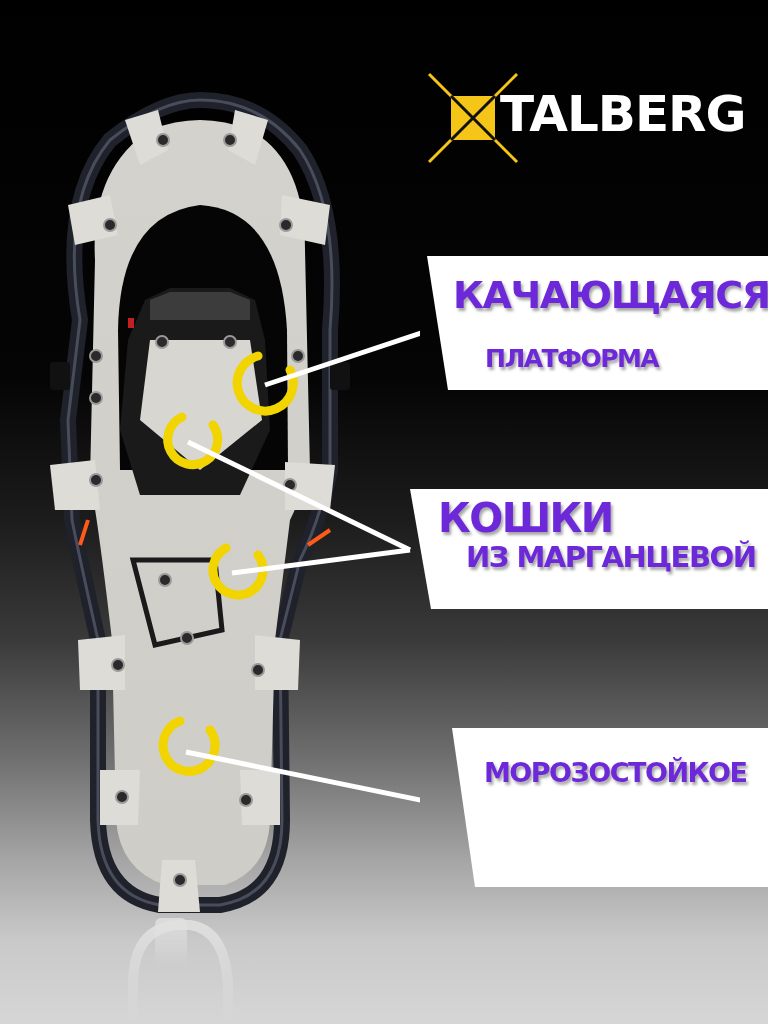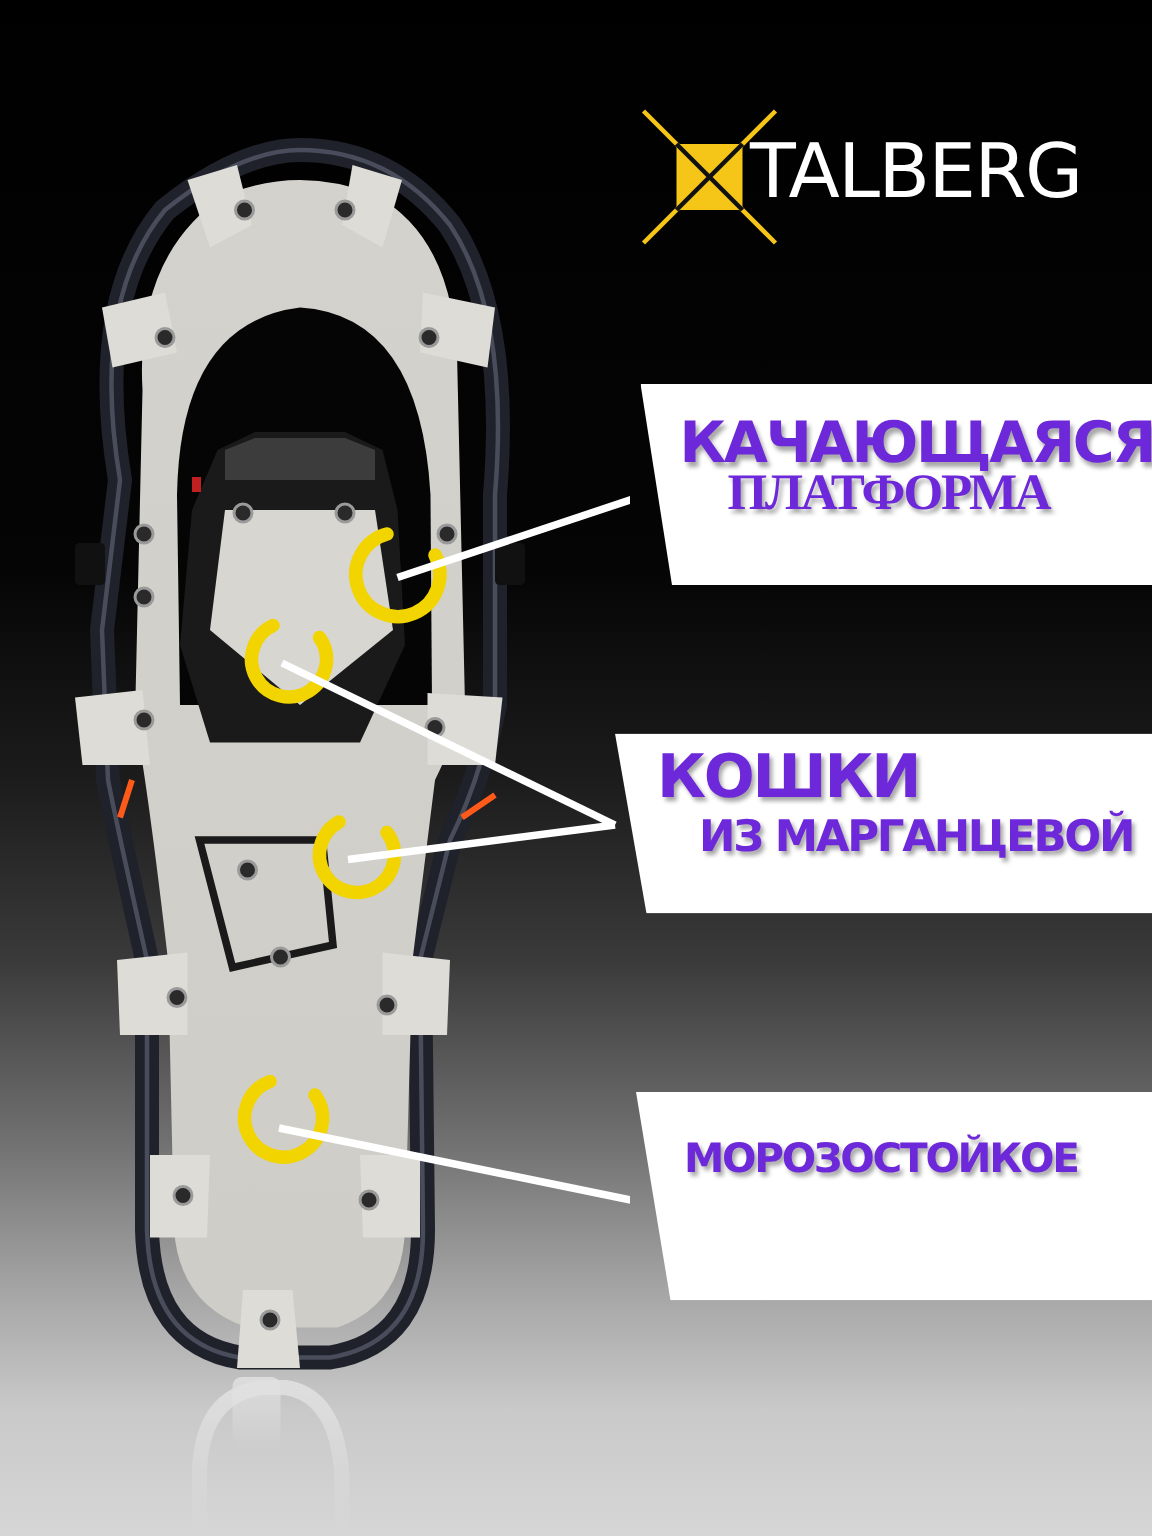--- a/index.html
+++ b/index.html
@@ -1,21 +1,21 @@
 <!DOCTYPE html>
 <html><head>
   <meta charset="utf-8">
   <style>
     html, body { margin:0; padding:0; }
     body { width:768px; height:1024px; overflow:hidden; position:relative;
       background: linear-gradient(180deg, #000 0px, #050505 380px, #1c1c1c 520px, #3a3a3a 640px, #707070 760px, #a5a5a5 860px, #c9c9c9 940px, #d6d6d6 1024px);
       font-family: "DejaVu Sans", sans-serif; }
     .abs { position:absolute; }
     .logo { left:425px; top:70px; width:330px; height:96px; }
-    .logo-text { position:absolute; left:75px; top:14px; font-family:"DejaVu Sans", sans-serif; font-weight:normal; font-size:50px; letter-spacing:-1px; color:#fff; line-height:60px; }
+    .logo-text { position:absolute; left:75px; top:14px; font-family:"DejaVu Sans", sans-serif; font-weight:bold; font-size:50px; letter-spacing:-1px; color:#fff; line-height:60px; }
     .label-box { position:absolute; right:0; background:#fff; filter: drop-shadow(0 2px 2px rgba(0,0,0,0.35)); }
     .label-line { position:absolute; font-family:"DejaVu Sans", sans-serif; font-weight:bold; color:#6d28d9; white-space:nowrap; letter-spacing:-1.5px; text-shadow: 2px 3px 3px rgba(0,0,0,0.35); }
     .shoe { left:0; top:0; width:420px; height:1024px; }
   </style>
 </head>
 <body>
 
 <svg class="abs shoe" viewBox="0 0 420 1024" width="420" height="1024">
   <defs>
     <linearGradient id="tube" x1="0" x2="1" y1="0" y2="0">
@@ -114,23 +114,23 @@
     <line x1="4" y1="4" x2="92" y2="92" stroke="#f5c518" stroke-width="3"></line>
     <line x1="92" y1="4" x2="4" y2="92" stroke="#f5c518" stroke-width="3"></line>
     <line x1="26" y1="26" x2="70" y2="70" stroke="#111" stroke-width="3"></line>
     <line x1="70" y1="26" x2="26" y2="70" stroke="#111" stroke-width="3"></line>
   </svg>
   <div class="logo-text">TALBERG</div>
 </div>
 
 <div class="label-box" style="top:256px; height:134px; left:427px; clip-path: polygon(0 0, 100% 0, 100% 100%, 21px 100%);">
   <div class="label-line" style="left:26px; top:16px; font-size:38px; line-height:46px;">КАЧАЮЩАЯСЯ</div>
-  <div class="label-line" style="left:58px; top:50px; font-size:34px; line-height:46px;font-family:Liberation Serif, serif;">ПЛАТФОРМА</div>
+  <div class="label-line" style="left:58px; top:80px; font-size:25px; line-height:46px;">ПЛАТФОРМА</div>
 </div>
 
 <div class="label-box" style="top:489px; height:120px; left:410px; clip-path: polygon(0 0, 100% 0, 100% 100%, 21px 100%);">
   <div class="label-line" style="left:28px; top:4px; font-size:40px; line-height:50px;">КОШКИ</div>
   <div class="label-line" style="left:56px; top:50px; font-size:29px; line-height:36px;">ИЗ МАРГАНЦЕВОЙ</div>
 </div>
 
-<div class="label-box" style="top:728px; height:139px; left:424px; clip-path: polygon(0 0, 100% 0, 100% 100%, 23px 100%);">
+<div class="label-box" style="top:728px; height:159px; left:452px; clip-path: polygon(0 0, 100% 0, 100% 100%, 23px 100%);">
   <div class="label-line" style="left:32px; top:28px; font-size:27px; line-height:34px;">МОРОЗОСТОЙКОЕ</div>
 </div>
 
 </body></html>

